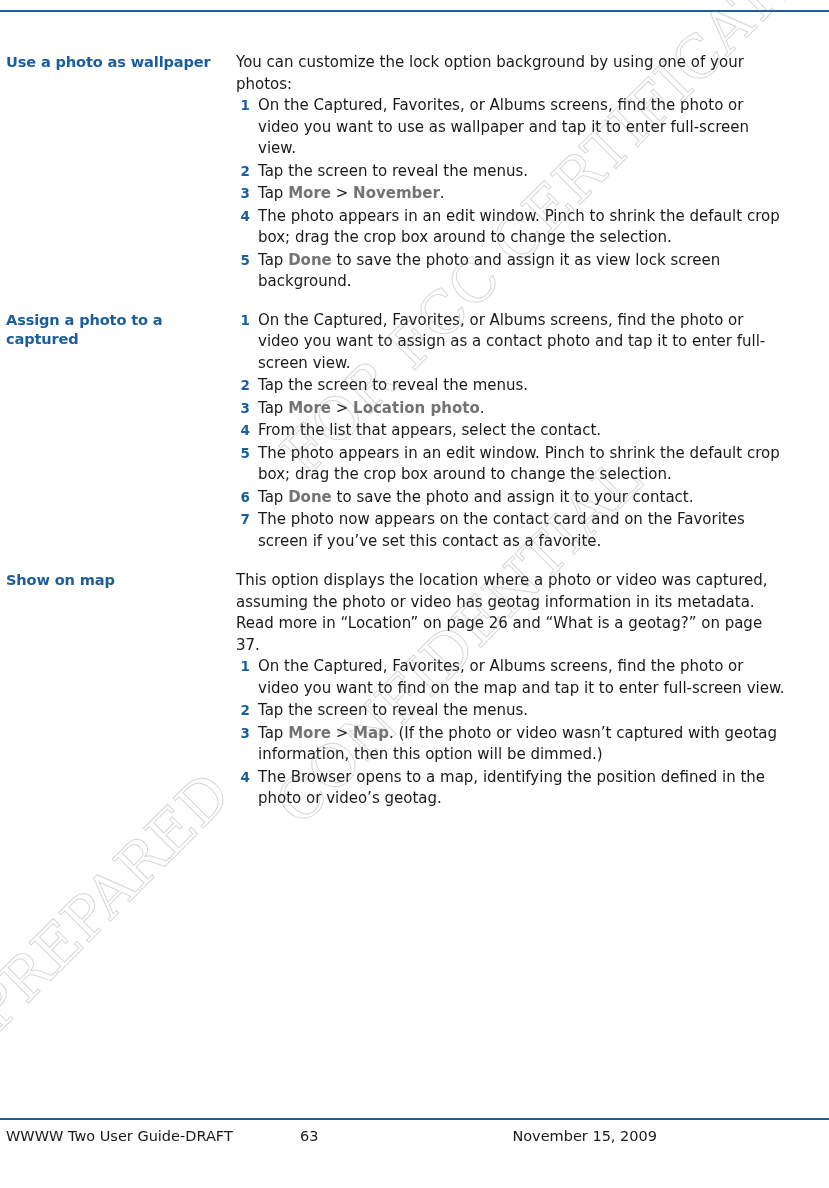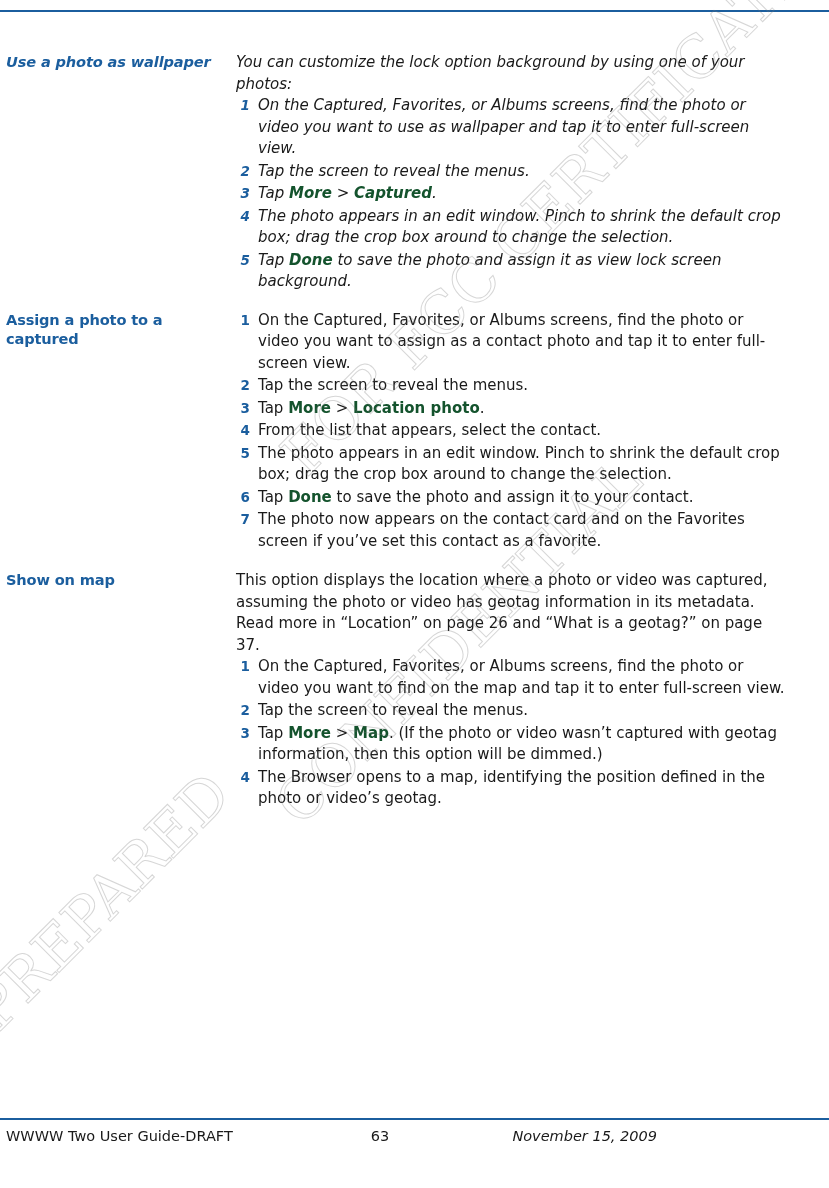--- a/index.html
+++ b/index.html
@@ -85,51 +85,50 @@
     position: absolute;
     left: 0;
     top: 0;
     width: 14px;
     text-align: right;
     color: #1b5e9e;
     font-weight: bold;
     font-size: 13.5px;
   }
   .kw {
-    color: #14532d;
+    color: #737373;
     font-weight: bold;
   }
-  .blk-wallpaper { margin-top: 0px; font-style: italic; }
+  .blk-wallpaper { margin-top: 0px; }
   .blk-contact { margin-top: 16px; }
   .blk-map { margin-top: 17px; }
   .steps-gap { margin-top: 10px; }
   .footer {
     position: absolute;
     left: 0;
     top: 1128px;
     width: 680px;
     display: flex;
     align-items: center;
     font-size: 14.5px;
     color: #1a1a1a;
   }
   .footer .left {
     width: 300px;
     padding-left: 6px;
     box-sizing: border-box;
   }
   .footer .center {
     width: 160px;
-    text-align: center;
+    text-align: left;
   }
   .footer .right {
     flex: 1;
     text-align: right;
     padding-right: 23px;
-    font-style: italic;
   }
   
   .wm {
     position: absolute;
     color: rgba(120,120,120,0.30);
     font-family: "DejaVu Serif", serif;
     font-weight: normal;
     white-space: nowrap;
     pointer-events: none;
     -webkit-text-stroke: 1px rgba(120,120,120,0.30);
@@ -166,21 +165,21 @@
 
   <div class="content">
 
     <div class="row blk-wallpaper">
       <div class="sidehead">Use a photo as wallpaper</div>
       <div class="body">
         <p class="para">You can customize the lock option background by using one of your photos:</p>
         <ol class="steps" id="steps-0">
             <li><span class="num">1</span><span><span>On the Captured, Favorites, or Albums screens, find the photo or video you want to use as wallpaper and tap it to enter full-screen view.</span></span></li>
             <li><span class="num">2</span><span><span>Tap the screen to reveal the menus.</span></span></li>
-            <li><span class="num">3</span><span><span>Tap </span><span class="kw">More</span><span> &gt; </span><span class="kw">Captured</span><span>.</span></span></li>
+            <li><span class="num">3</span><span><span>Tap </span><span class="kw">More</span><span> &gt; </span><span class="kw">November</span><span>.</span></span></li>
             <li><span class="num">4</span><span><span>The photo appears in an edit window. Pinch to shrink the default crop box; drag the crop box around to change the selection.</span></span></li>
             <li><span class="num">5</span><span><span>Tap </span><span class="kw">Done</span><span> to save the photo and assign it as view lock screen background.</span></span></li>
           </ol>
       </div>
     </div>
 
     <div class="row blk-contact">
       <div class="sidehead">Assign a photo to a captured</div>
       <div class="body">
         <ol class="steps" id="steps-1">

